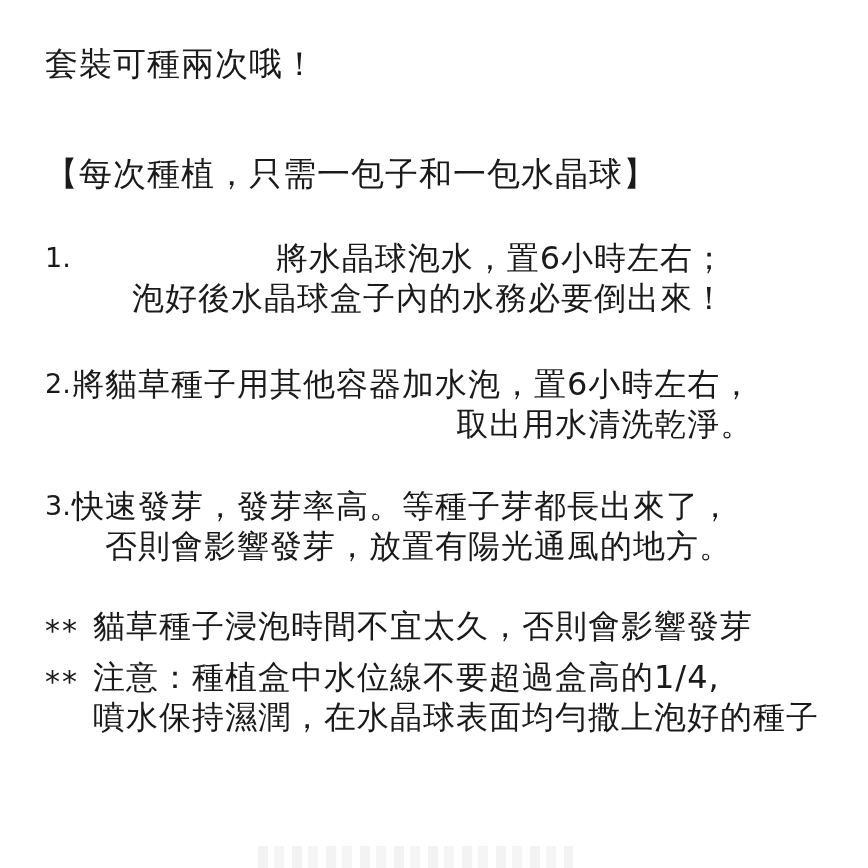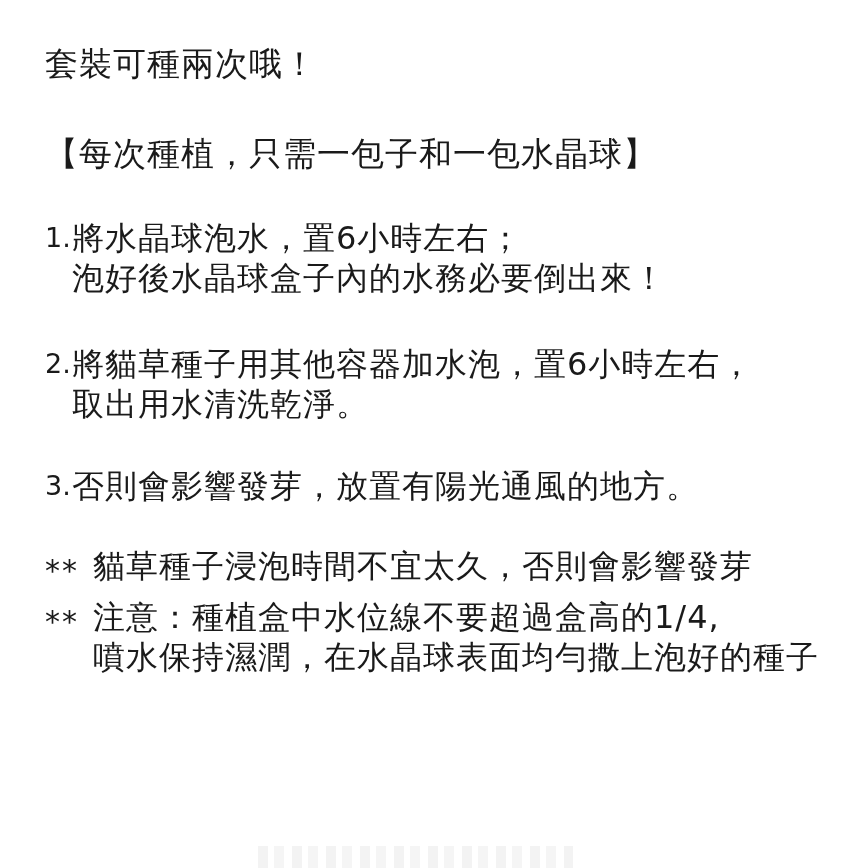--- a/index.html
+++ b/index.html
@@ -26,39 +26,40 @@
   .title {
     font-size: 33px;
     line-height: 40px;
     font-weight: 500;
     letter-spacing: 1px;
     white-space: nowrap;
   }
   .subtitle {
     font-size: 33px;
     line-height: 40px;
-    margin-top: 50px;
+    margin-top: 70px;
     letter-spacing: 1px;
     white-space: nowrap;
   }
   .step {
     display: flex;
     align-items: flex-start;
   }
   .step-1 { margin-top: 44px; }
   .step-2 { margin-top: 46px; }
   .step-3 { margin-top: 42px; }
   .step .marker {
     flex: 0 0 27px;
     font-size: 27px;
     line-height: 40px;
     letter-spacing: 0;
   }
   .step .content {
     flex: 1;
+    text-align: right;
   }
   .line {
     font-size: 32px;
     line-height: 40px;
     letter-spacing: 1px;
     white-space: nowrap;
   }
   .notes {
     margin-top: 40px;
   }
@@ -116,20 +117,21 @@
     <span class="marker">2.</span>
     <div class="content">
       <div class="line">將貓草種子用其他容器加水泡，置6小時左右，</div>
       <div class="line">取出用水清洗乾淨。</div>
     </div>
   </div>
 
   <div class="step step-3">
     <span class="marker">3.</span>
     <div class="content">
+      <div class="line">快速發芽，發芽率高。等種子芽都長出來了，</div>
       <div class="line">否則會影響發芽，放置有陽光通風的地方。</div>
     </div>
   </div>
 
   <div class="notes">
 
     <div class="note">
       <span class="marker">**</span>
       <div class="content">
         <div class="line">貓草種子浸泡時間不宜太久，否則會影響發芽</div>

